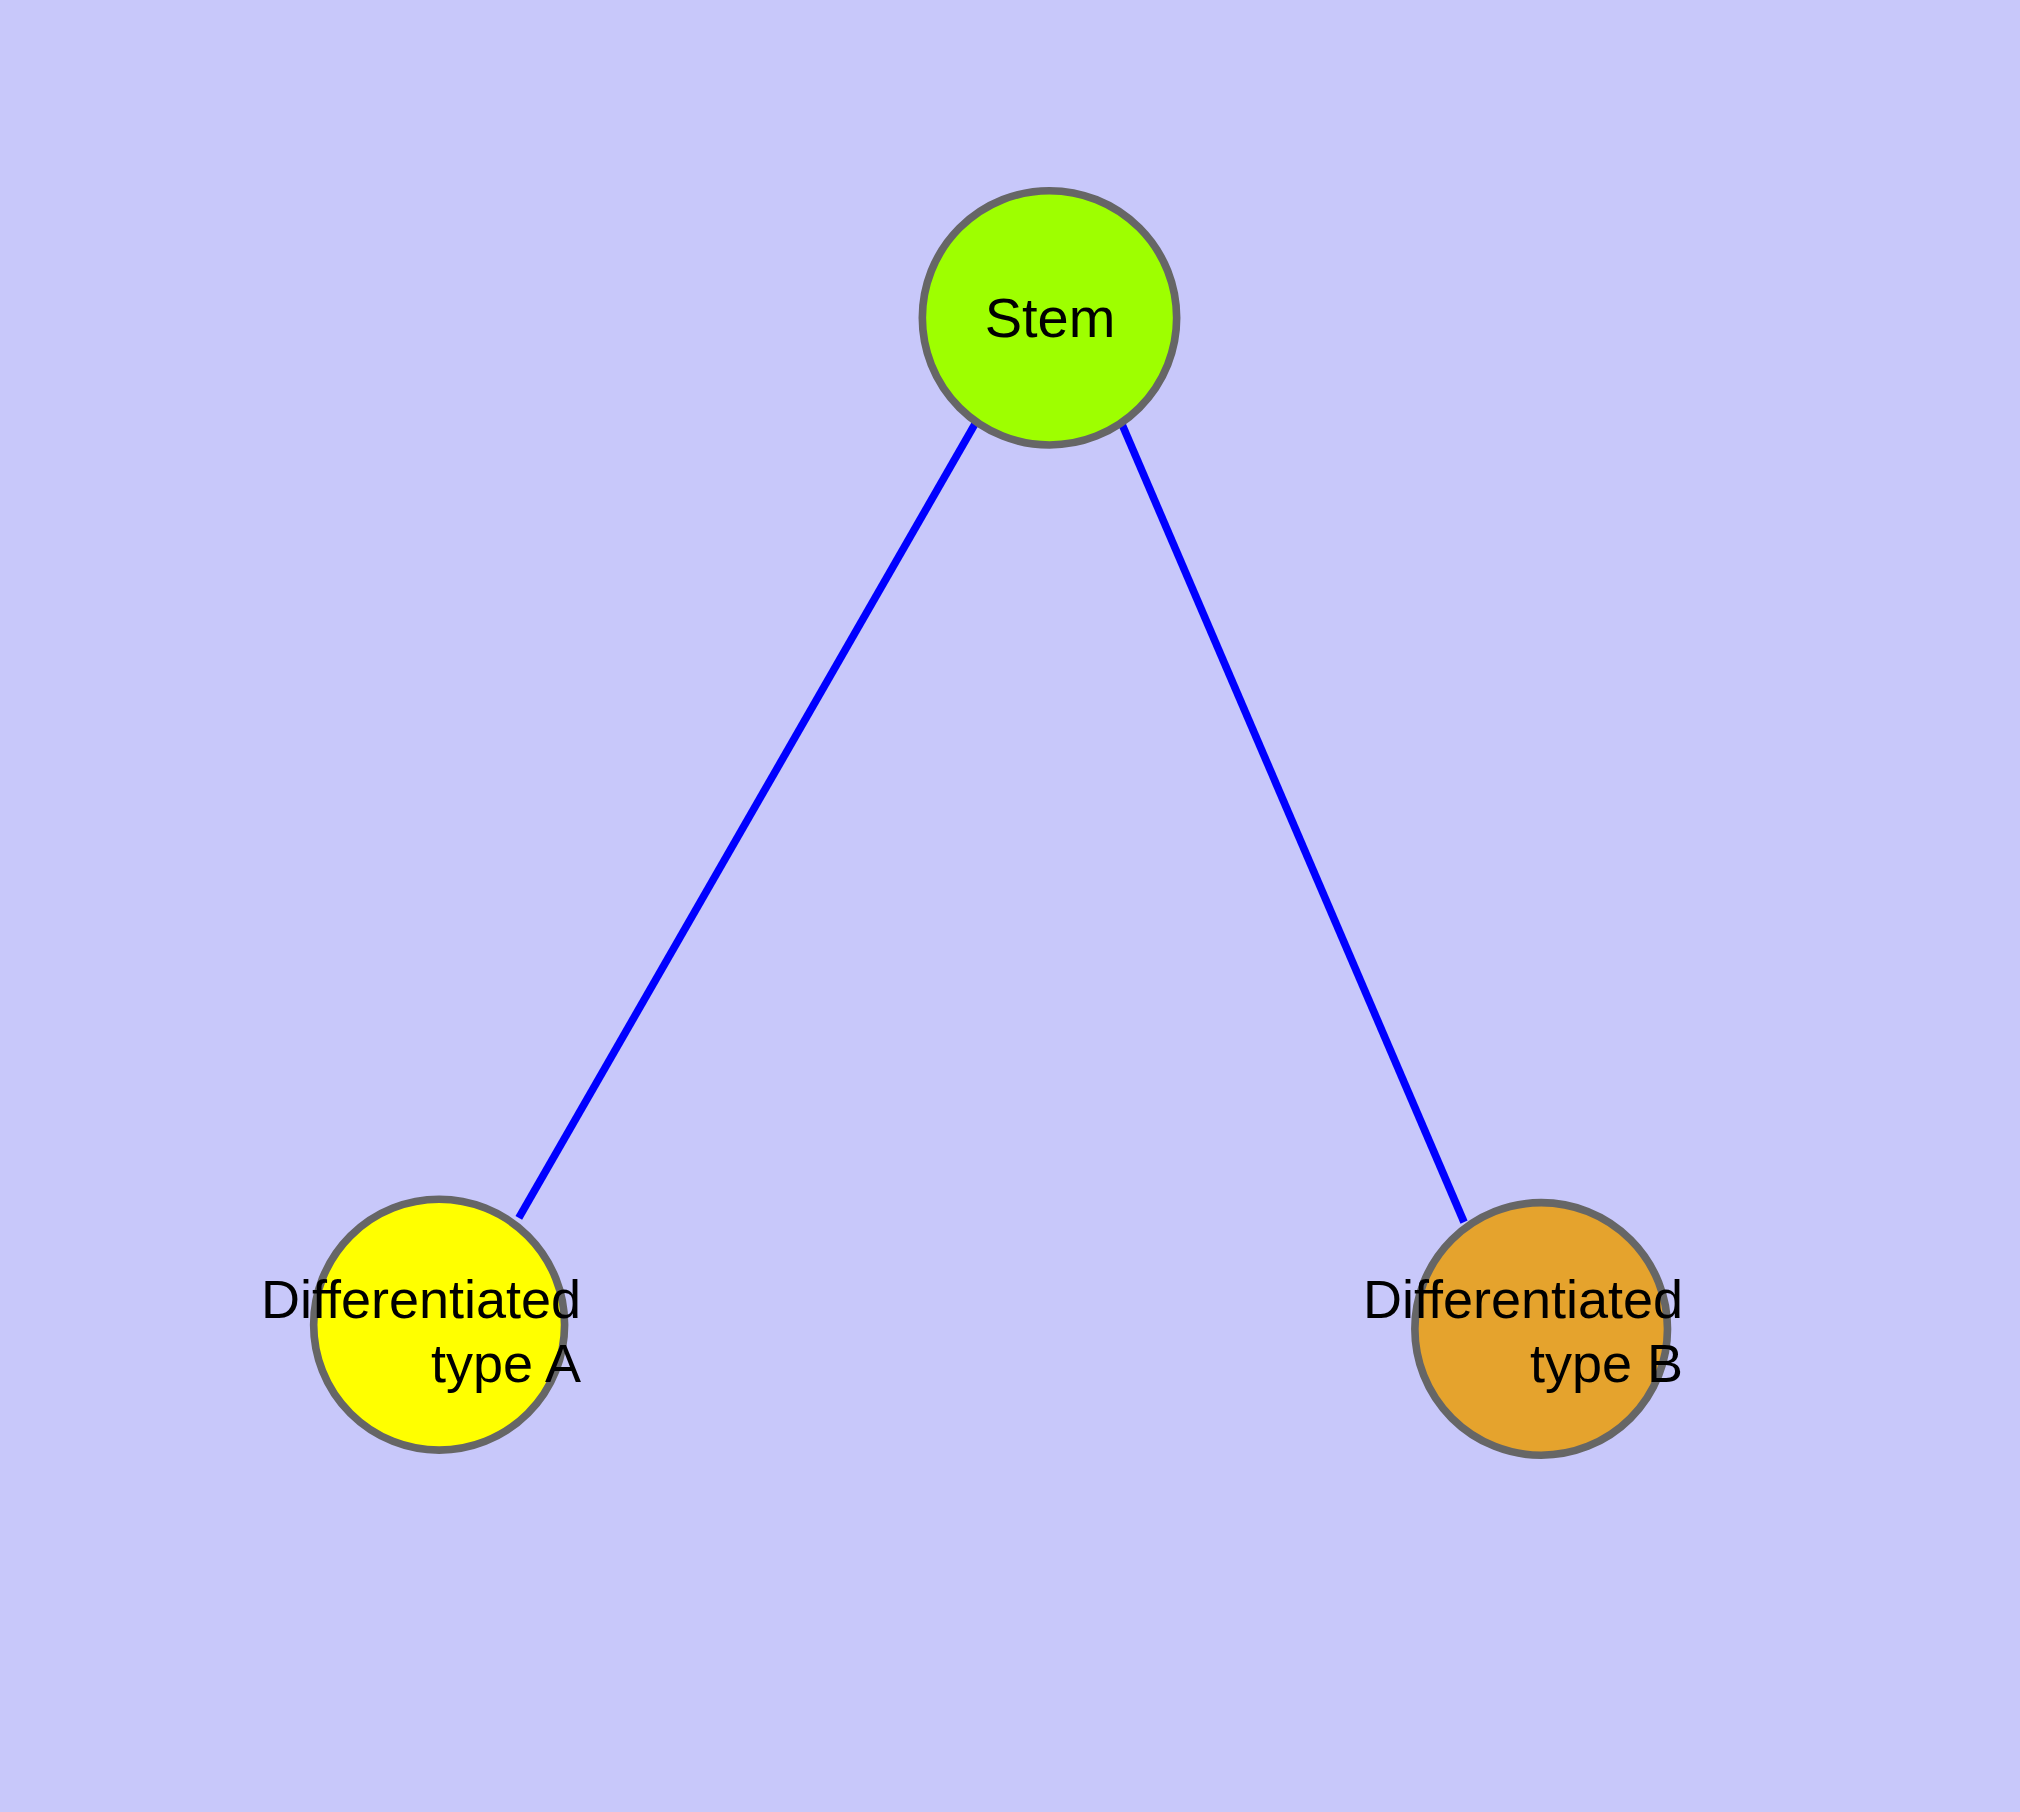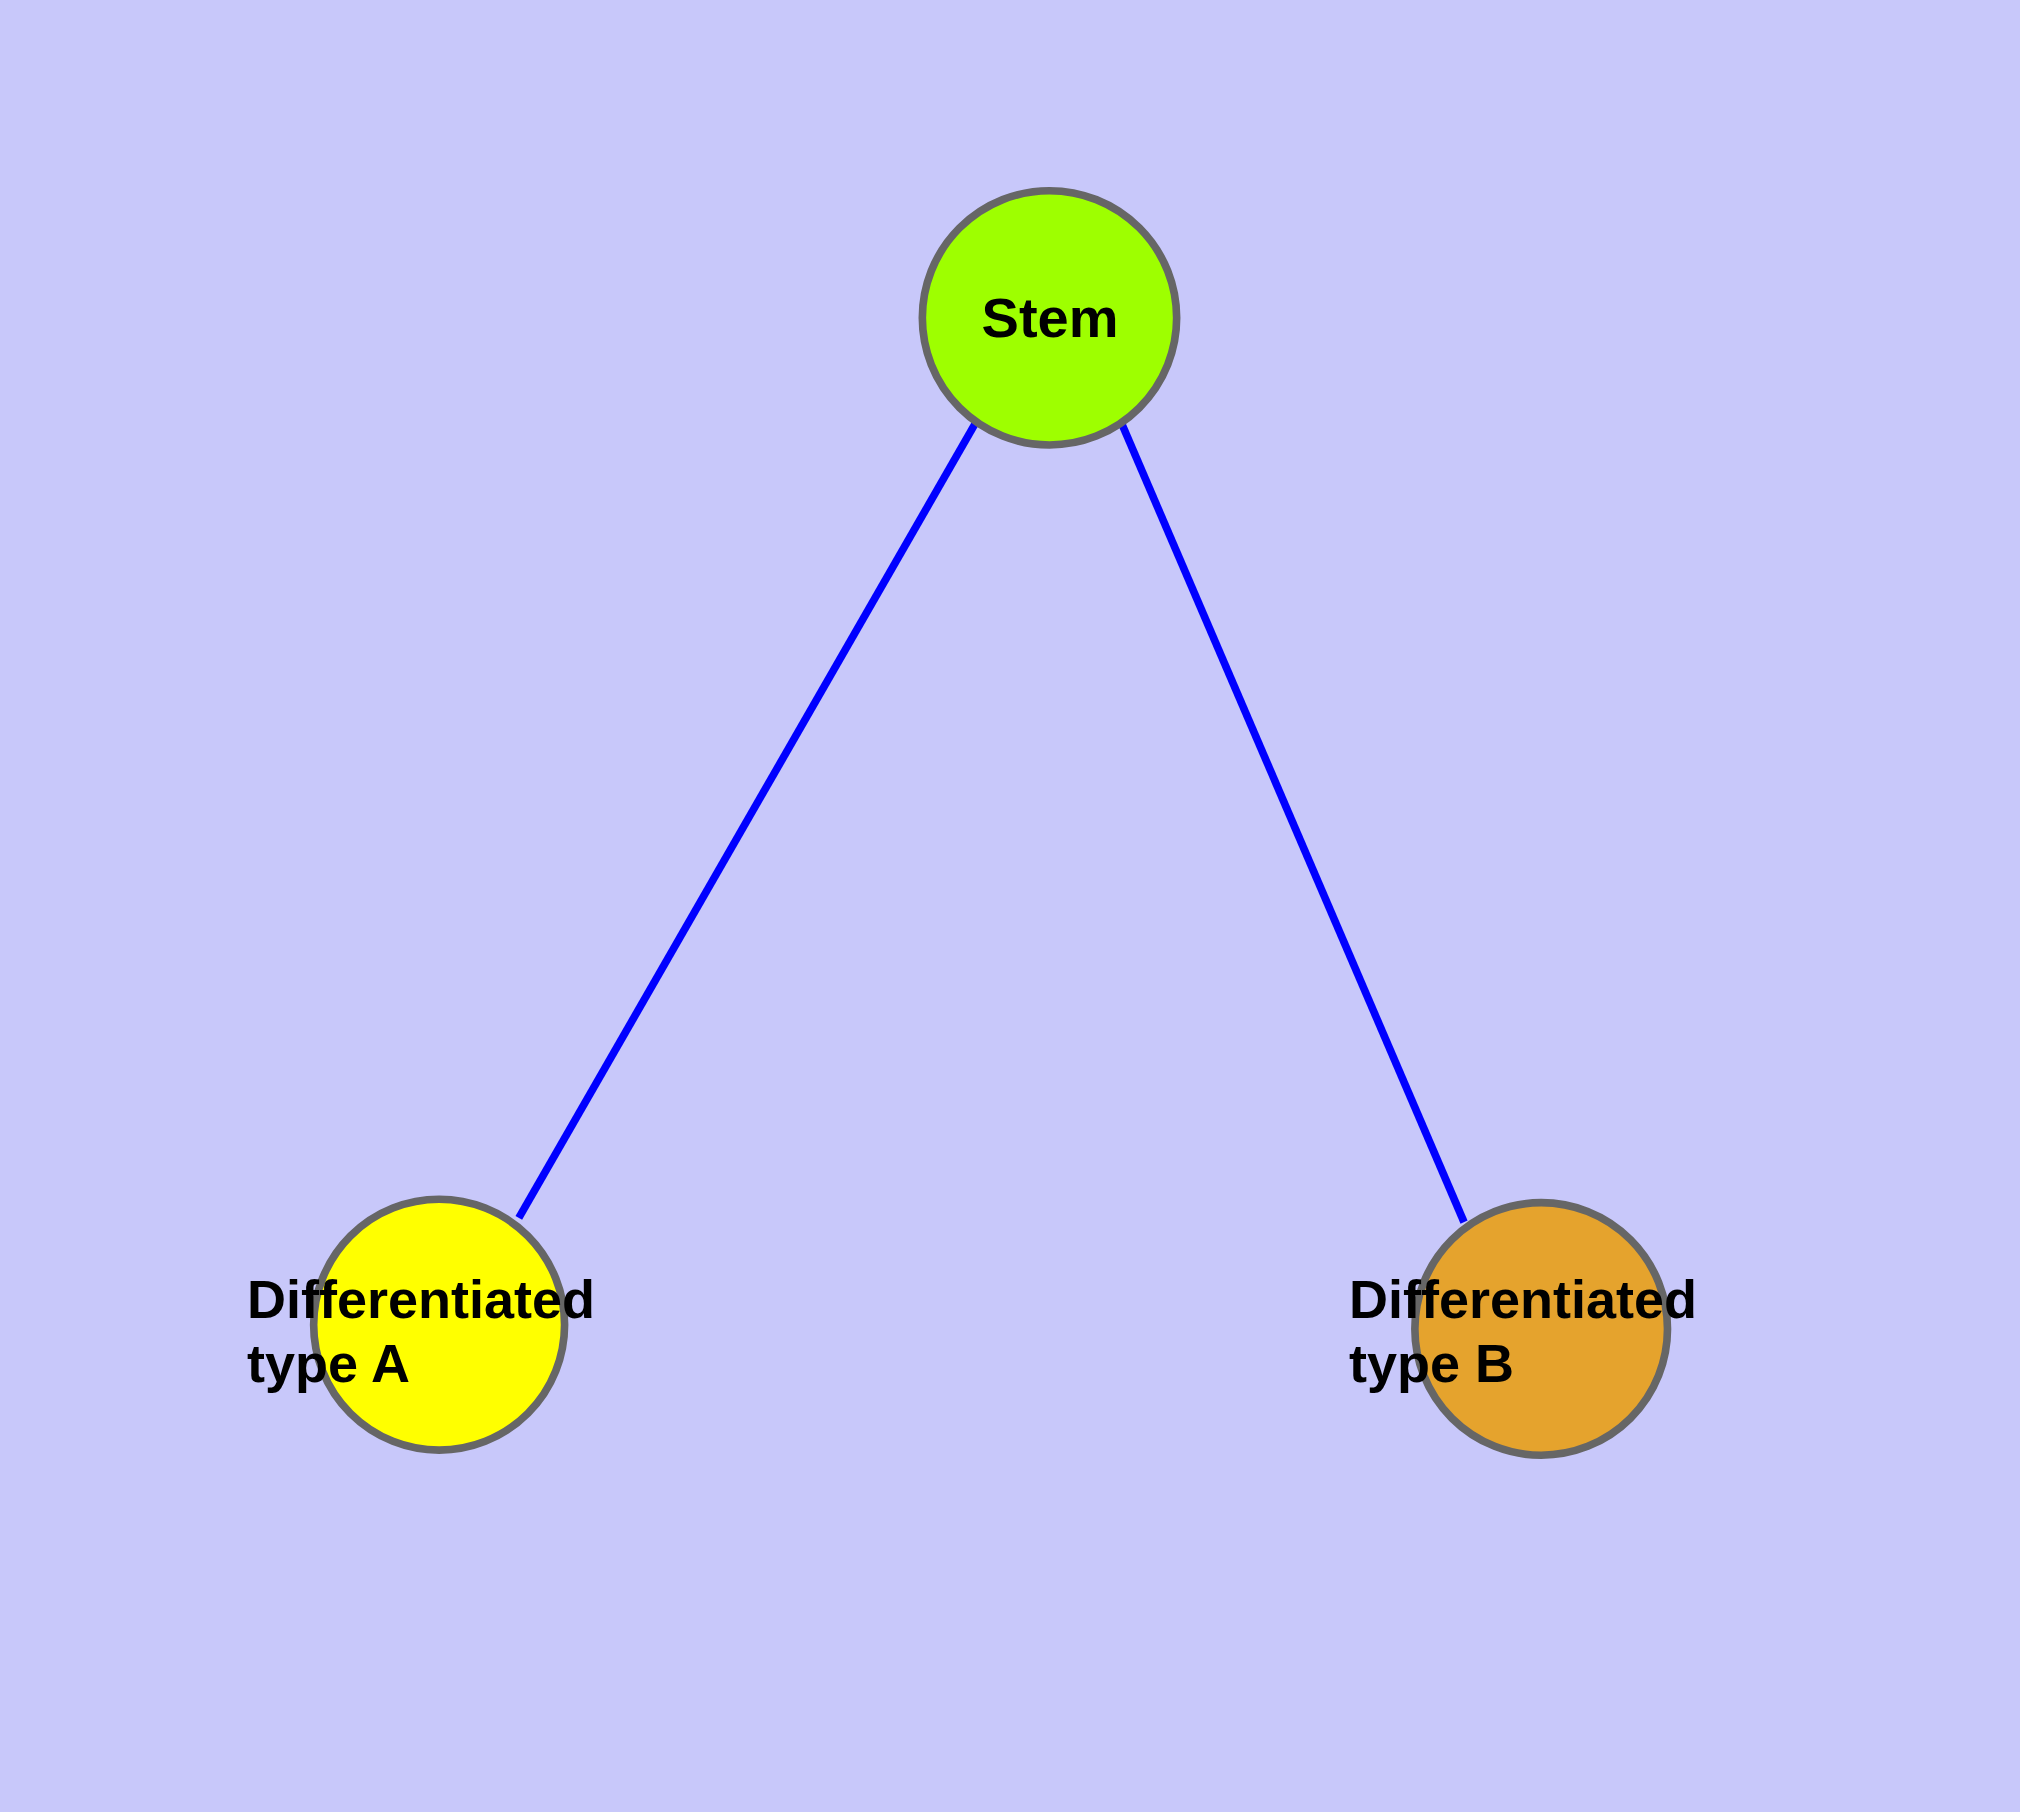--- a/index.html
+++ b/index.html
@@ -20,22 +20,22 @@
     left: 0;
     top: 0;
     width: 2021px;
     height: 1812px;
     display: block;
   }
   .node-label {
     position: absolute;
     color: #000000;
     font-family: "Liberation Sans", sans-serif;
-    font-weight: bold;
-    text-align: left;
+    font-weight: normal;
+    text-align: right;
     white-space: pre;
     line-height: 1.18;
     pointer-events: none;
     transform: translate(-50%, -50%);
   }
 </style>
 </head>
 <body>
 
 <div id="canvas" style="background: rgb(200, 200, 250); width: 2021px; height: 1812px;">

